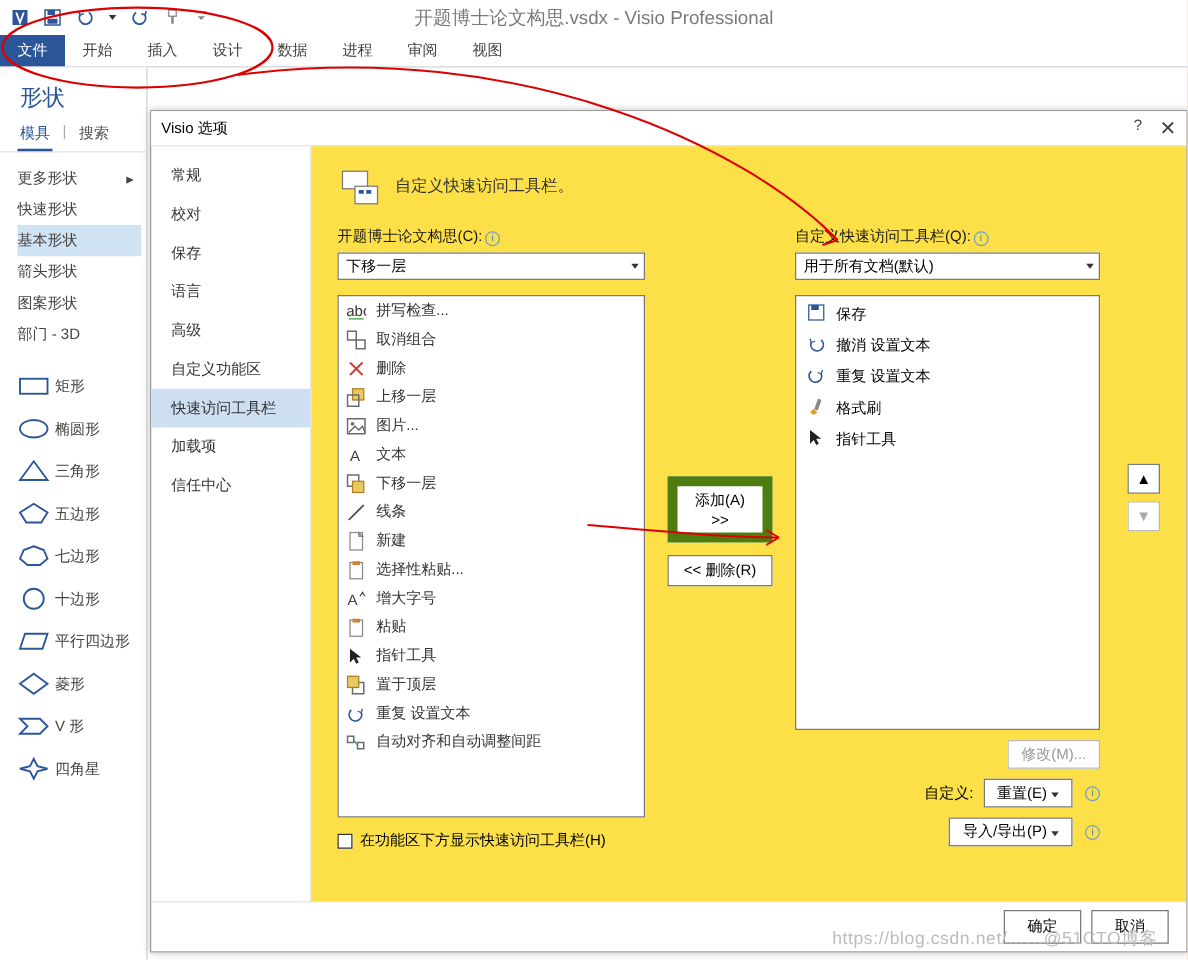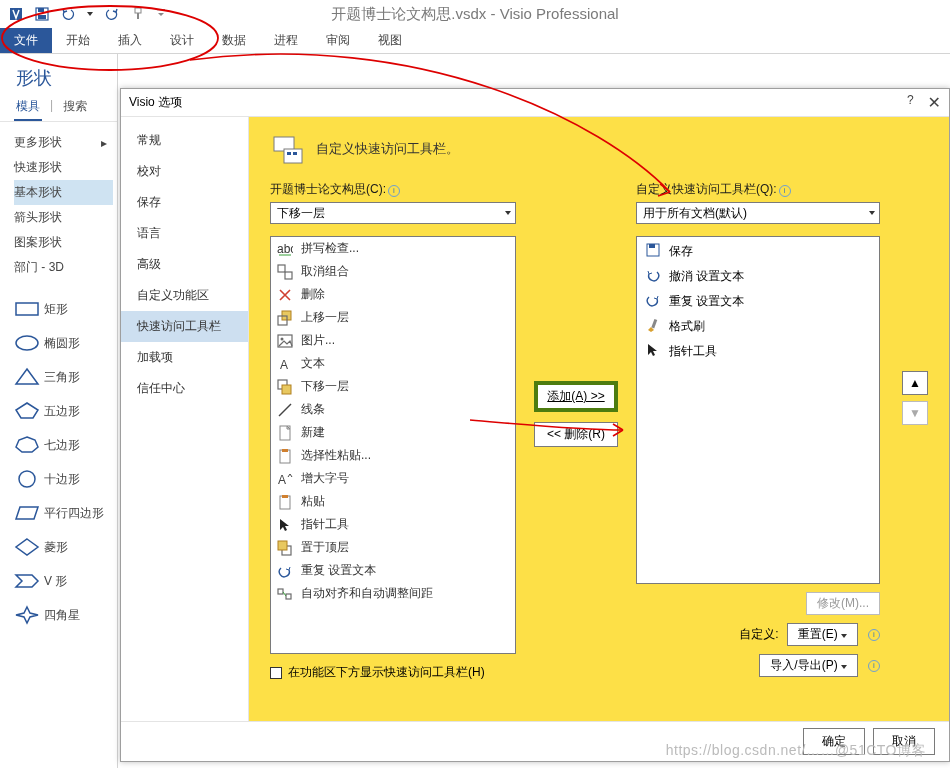--- a/index.html
+++ b/index.html
@@ -43,21 +43,21 @@
 .dm-row { display:flex; gap:18px; align-items:flex-start; }
 .dm-col { display:flex; flex-direction:column; }
 .dm-label { color:#1a1a1a; margin-bottom:4px; font-size:12px; }
 .dm-select { background:#fff; border:1px solid #7a7a7a; height:22px; display:flex; align-items:center; justify-content:space-between; padding:0 4px 0 6px; }
 .dm-list { border:1px solid #7a7a7a; background:#fff; margin-top:12px; height:418px; overflow-y:scroll; }
 .dm-list .li { display:flex; align-items:center; gap:8px; padding:3px 6px; color:#333; cursor:pointer; }
 .dm-list .li.selected { background:#c8ddee; }
 .dm-list .li .ic { width:16px; height:16px; display:flex; align-items:center; justify-content:center; flex-shrink:0; }
 .dm-middle { display:flex; flex-direction:column; gap:10px; margin-top:200px; width:84px; }
 .btn { background:#fff; border:1px solid #7a7a7a; padding:3px 6px; text-align:center; cursor:pointer; font-size:12px; }
-.btn.primary { border:4px solid #4d7c0f;text-decoration:underline; }
+.btn.primary { border:8px solid #4d7c0f; }
 .dm-right-list { border:1px solid #7a7a7a; background:#fff; margin-top:12px; height:348px; padding:2px; }
 .dm-right-list .li { display:flex; align-items:center; gap:8px; padding:3px 6px; }
 .dm-bottom-right { display:flex; flex-direction:column; gap:8px; margin-top:8px; }
 .dm-bottom-right .row { display:flex; align-items:center; gap:8px; justify-content:flex-end; }
 .dm-bottom-right .btn { padding:2px 10px; }
 .arrow-btns { display:flex; flex-direction:column; gap:6px; margin-top:190px; margin-left:4px; }
 .arrow-btns .btn { width:26px; height:24px; display:flex; align-items:center; justify-content:center; padding:0; }
 .dialog-footer { height:40px; display:flex; align-items:center; justify-content:flex-end; gap:8px; padding:0 14px; border-top:1px solid #e4e4e4; }
 .dialog-footer .btn { padding:4px 18px; }
 .checkbox-row { display:flex; align-items:center; gap:6px; margin-top:10px; }

